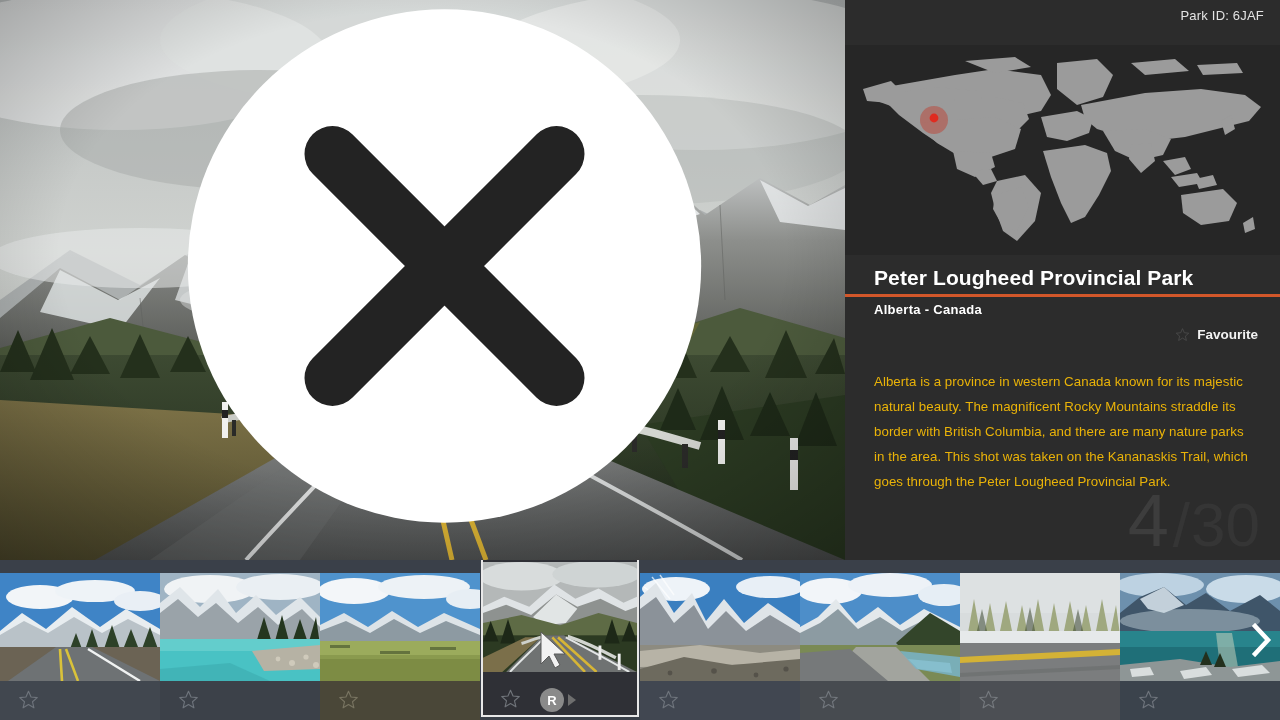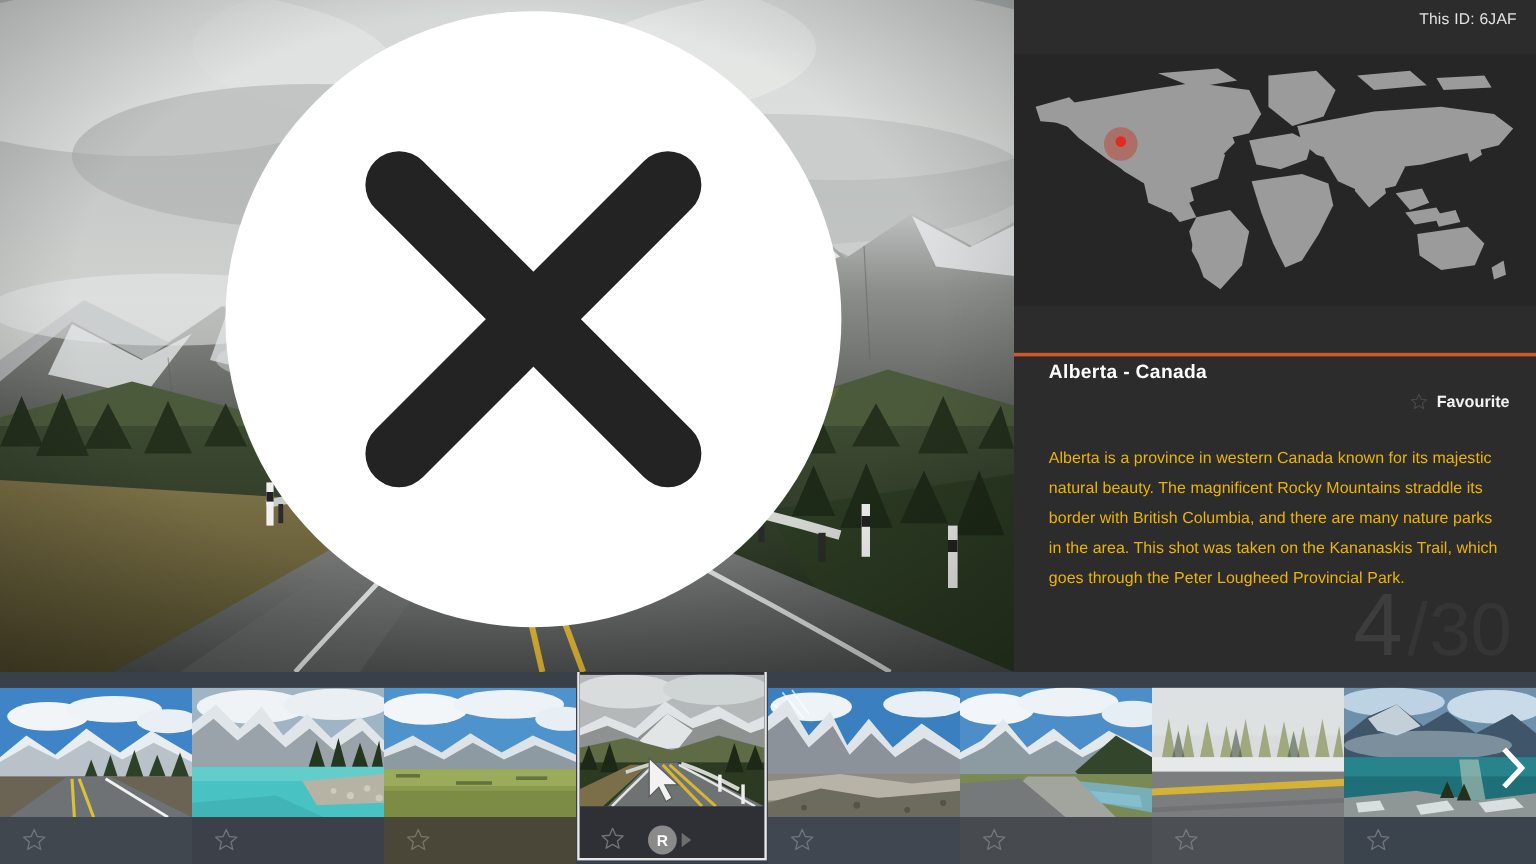--- a/index.html
+++ b/index.html
@@ -32,21 +32,21 @@
   .map-wrap { position:absolute; left:0; top:45px; width:435px; height:210px; }
   .map-wrap svg { display:block; width:435px; height:210px; }
 
   .place-title {
     position:absolute; left:29px; top:266px; width:392px;
     color:#fff; font-size:21px; font-weight:bold; letter-spacing:.1px;
   }
   .rule { position:absolute; left:0; top:294px; width:435px; height:3px; }
   .place-sub {
     position:absolute; left:29px; top:302px;
-    color:#ffffff; font-size:16px; font-weight:bold; letter-spacing:.3px;
+    color:#ffffff; font-size:13px; font-weight:bold; letter-spacing:.3px;
   }
 
   .fav-row {
     position:absolute; right:22px; top:327px;
     display:flex; align-items:flex-start; gap:7px;
   }
   .fav-star { width:15px; height:15px; display:block; }
   .fav-label { color:#f2f2f2; font-size:13.5px; font-weight:bold; }
 
   .desc {
@@ -251,21 +251,21 @@
           <path d="M7.2 7.2 L16.8 16.8 M16.8 7.2 L7.2 16.8" stroke="#232323" stroke-width="2.4" stroke-linecap="round"></path>
         </svg>
 
       </div>
 
     </div>
   </div>
 
   <div class="panel">
 
-    <div class="spot-id">This ID: 6JAF</div>
+    <div class="spot-id">Park ID: 6JAF</div>
 
     <div class="map-wrap">
       <svg viewBox="0 0 435 210">
         <rect width="435" height="210" fill="#262626"></rect>
         <g fill="#9b9b9b">
 
           <path d="M212 18 L252 14 L268 30 L258 52 L232 60 L212 44 Z"></path>
 
           <path d="M30 44 L110 30 L150 24 L196 30 L206 50 L196 66 L170 72 L150 66 L142 80 L122 86 L112 104 L96 96 L80 78 L54 64 L32 56 Z"></path>
           <path d="M34 50 L92 42 L132 46 L146 62 L130 76 L108 82 L96 100 L78 88 L54 70 Z"></path>
@@ -302,20 +302,21 @@
 
           <path d="M120 16 L170 12 L186 22 L150 28 Z"></path>
           <path d="M286 18 L330 14 L344 26 L300 30 Z"></path>
           <path d="M352 20 L392 18 L398 28 L358 30 Z"></path>
         </g>
         <circle cx="89" cy="75" r="14" fill="#c0392b" opacity=".45"></circle>
         <circle cx="89" cy="73" r="4.4" fill="#e02b20"></circle>
       </svg>
     </div>
 
+    <div class="place-title">Peter Lougheed Provincial Park</div>
     <div class="rule" style="background:#d2572a"></div>
     <div class="place-sub">Alberta - Canada</div>
 
     <div class="fav-row">
       <svg class="fav-star" viewBox="0 0 24 24">
         <path d="M12 2.6 L14.9 9.2 L22 9.9 L16.6 14.6 L18.2 21.5 L12 17.8 L5.8 21.5 L7.4 14.6 L2 9.9 L9.1 9.2 Z" fill="none" stroke="#4a4a4a" stroke-width="1.4" stroke-linejoin="round"></path>
       </svg>
       <span class="fav-label">Favourite</span>
     </div>
 

